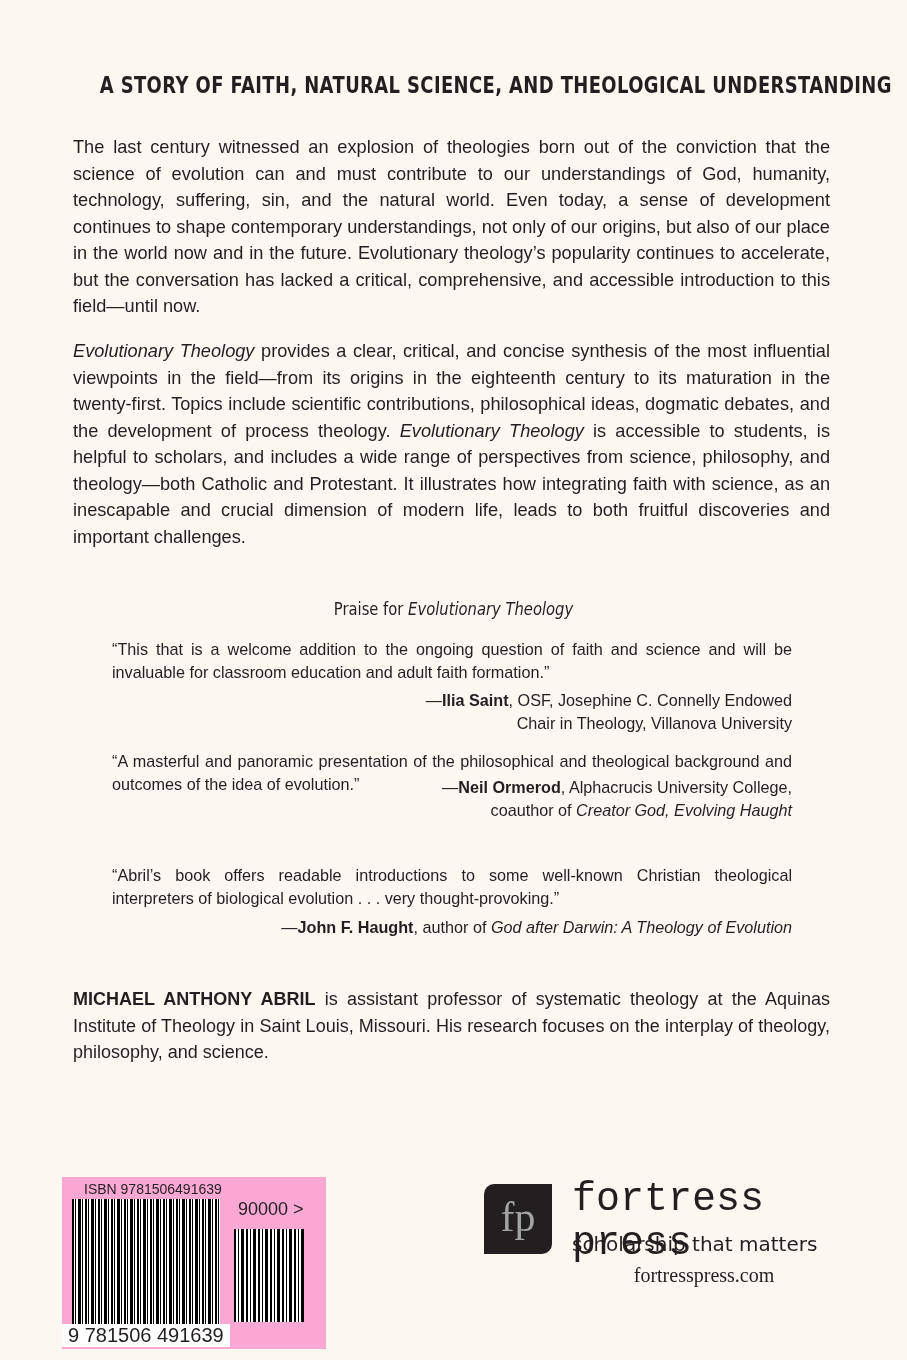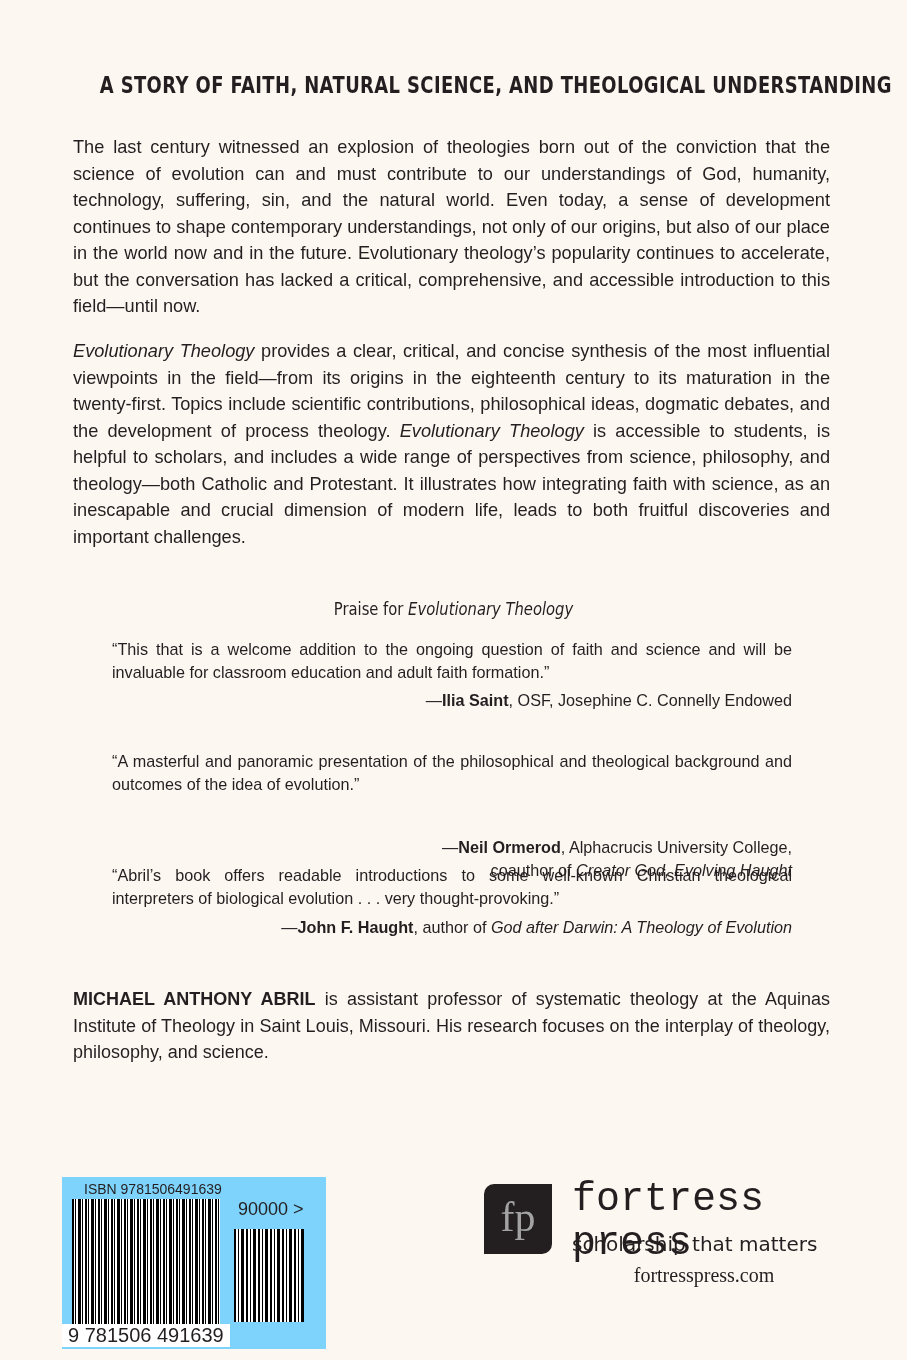--- a/index.html
+++ b/index.html
@@ -5,25 +5,25 @@
   html, body { margin:0; padding:0; }
   body { width:907px; height:1360px; background:#fdf7f1; color:#231f20; font-family:"Liberation Sans", sans-serif; position:relative; overflow:hidden; }
   .headline { position:absolute; top:72px; left:0; width:907px; text-align:center; font-family:"DejaVu Sans", sans-serif; font-weight:bold; font-size:23px; letter-spacing:0.5px; transform:scaleX(0.78); transform-origin:center; white-space:nowrap; }
   .para { position:absolute; left:73px; width:757px; font-size:18.2px; line-height:26.5px; text-align:justify; }
   .p1 { top:134px; }
   .p2 { top:338px; }
   .praise-title { position:absolute; top:598px; left:0; width:907px; text-align:center; font-family:"DejaVu Sans", sans-serif; font-size:18px; transform:scaleX(0.82); transform-origin:center; }
   .quote { position:absolute; left:112px; width:680px; font-size:16.2px; line-height:23px; text-align:justify; }
   .attr { position:absolute; right:115px; width:600px; text-align:right; font-size:16.2px; line-height:23px; }
   .q1 { top:638px; } .a1 { top:689px; }
-  .q2 { top:750px; } .a2 { top:836px; }
+  .q2 { top:750px; } .a2 { top:776px; }
   .q3 { top:864px; } .a3 { top:916px; }
   .bio { position:absolute; top:986px; left:73px; width:757px; font-size:18px; line-height:26.5px; text-align:justify; }
   .category { position:absolute; top:1148px; left:73px; font-size:12px;margin-top:44px; }
-  .barcode-box { position:absolute; top:1177px; left:62px; width:264px; height:172px; background:#7dd3fc; }
+  .barcode-box { position:absolute; top:1177px; left:62px; width:264px; height:172px; background:#f9a8d4; }
   .isbn-top { position:absolute; top:4px; left:22px; font-size:14px; font-family:"Liberation Sans", sans-serif; }
   .bars-main { position:absolute; top:22px; left:10px; width:148px; height:125px; background:repeating-linear-gradient(90deg,#000 0 2px,#fff 2px 3px,#000 3px 4px,#fff 4px 6px,#000 6px 9px,#fff 9px 10px,#000 10px 11px,#fff 11px 13px); }
   .isbn-digits { position:absolute; bottom:2px; left:0px; font-size:20px; background:#fff; padding:0 6px; }
   .price { position:absolute; top:22px; left:176px; font-size:18px; }
   .bars-price { position:absolute; top:52px; left:172px; width:70px; height:93px; background:repeating-linear-gradient(90deg,#000 0 2px,#fff 2px 4px,#000 4px 5px,#fff 5px 7px,#000 7px 10px,#fff 10px 12px); }
   .logo-mark { position:absolute; top:1184px; left:484px; width:68px; height:70px; background:#231f20; border-radius:10px 0 10px 0; color:#a3a3a3; font-family:"Liberation Serif", serif; font-size:42px; text-align:center; line-height:66px; }
   .pub-name { position:absolute; top:1178px; left:572px; font-family:Liberation Mono, monospace; font-size:40px; line-height:44px; }
   .pub-tag { position:absolute; top:1232px; left:572px; font-family:"DejaVu Sans", sans-serif; font-size:20px; }
   .pub-url { position:absolute; top:1264px; left:612px; width:184px; text-align:center; font-family:Liberation Serif, serif; font-size:20px; }
   b { font-weight:bold; }
@@ -33,21 +33,21 @@
 
 <div class="headline">A STORY OF FAITH, NATURAL SCIENCE, AND THEOLOGICAL UNDERSTANDING</div>
 
 <div class="para p1">The last century witnessed an explosion of theologies born out of the conviction that the science of evolution can and must contribute to our understandings of God, humanity, technology, suffering, sin, and the natural world. Even today, a sense of development continues to shape contemporary understandings, not only of our origins, but also of our place in the world now and in the future. Evolutionary theology’s popularity continues to accelerate, but the conversation has lacked a critical, comprehensive, and accessible introduction to this field—until now.</div>
 
 <div class="para p2"><i>Evolutionary Theology</i><span> provides a clear, critical, and concise synthesis of the most influential viewpoints in the field—from its origins in the eighteenth century to its maturation in the twenty-first. Topics include scientific contributions, philosophical ideas, dogmatic debates, and the development of process theology. </span><i>Evolutionary Theology</i><span> is accessible to students, is helpful to scholars, and includes a wide range of perspectives from science, philosophy, and theology—both Catholic and Protestant. It illustrates how integrating faith with science, as an inescapable and crucial dimension of modern life, leads to both fruitful discoveries and important challenges.</span></div>
 
 <div class="praise-title"><span>Praise for </span><i>Evolutionary Theology</i></div>
 
 <div class="quote q1">“This that is a welcome addition to the ongoing question of faith and science and will be invaluable for classroom education and adult faith formation.”</div>
-<div class="attr a1"><span>—</span><b>Ilia Saint</b><span>, OSF, Josephine C. Connelly Endowed</span><br></div>
+<div class="attr a1"><span>—</span><b>Ilia Saint</b><span>, OSF, Josephine C. Connelly Endowed</span><br><span>Chair in Theology, Villanova University</span></div>
 
 <div class="quote q2">“A masterful and panoramic presentation of the philosophical and theological background and outcomes of the idea of evolution.”</div>
 <div class="attr a2"><span>—</span><b>Neil Ormerod</b><span>, Alphacrucis University College,</span><br><span>coauthor of </span><i>Creator God, Evolving Haught</i></div>
 
 <div class="quote q3">“Abril’s book offers readable introductions to some well-known Christian theological interpreters of biological evolution . . . very thought-provoking.”</div>
 <div class="attr a3"><span>—</span><b>John F. Haught</b><span>, author of </span><i>God after Darwin: A Theology of Evolution</i></div>
 
 <div class="bio"><b>MICHAEL ANTHONY ABRIL</b><span> is assistant professor of systematic theology at the Aquinas Institute of Theology in Saint Louis, Missouri. His research focuses on the interplay of theology, philosophy, and science.</span></div>
 
 <div class="category">Theology/Science</div>

